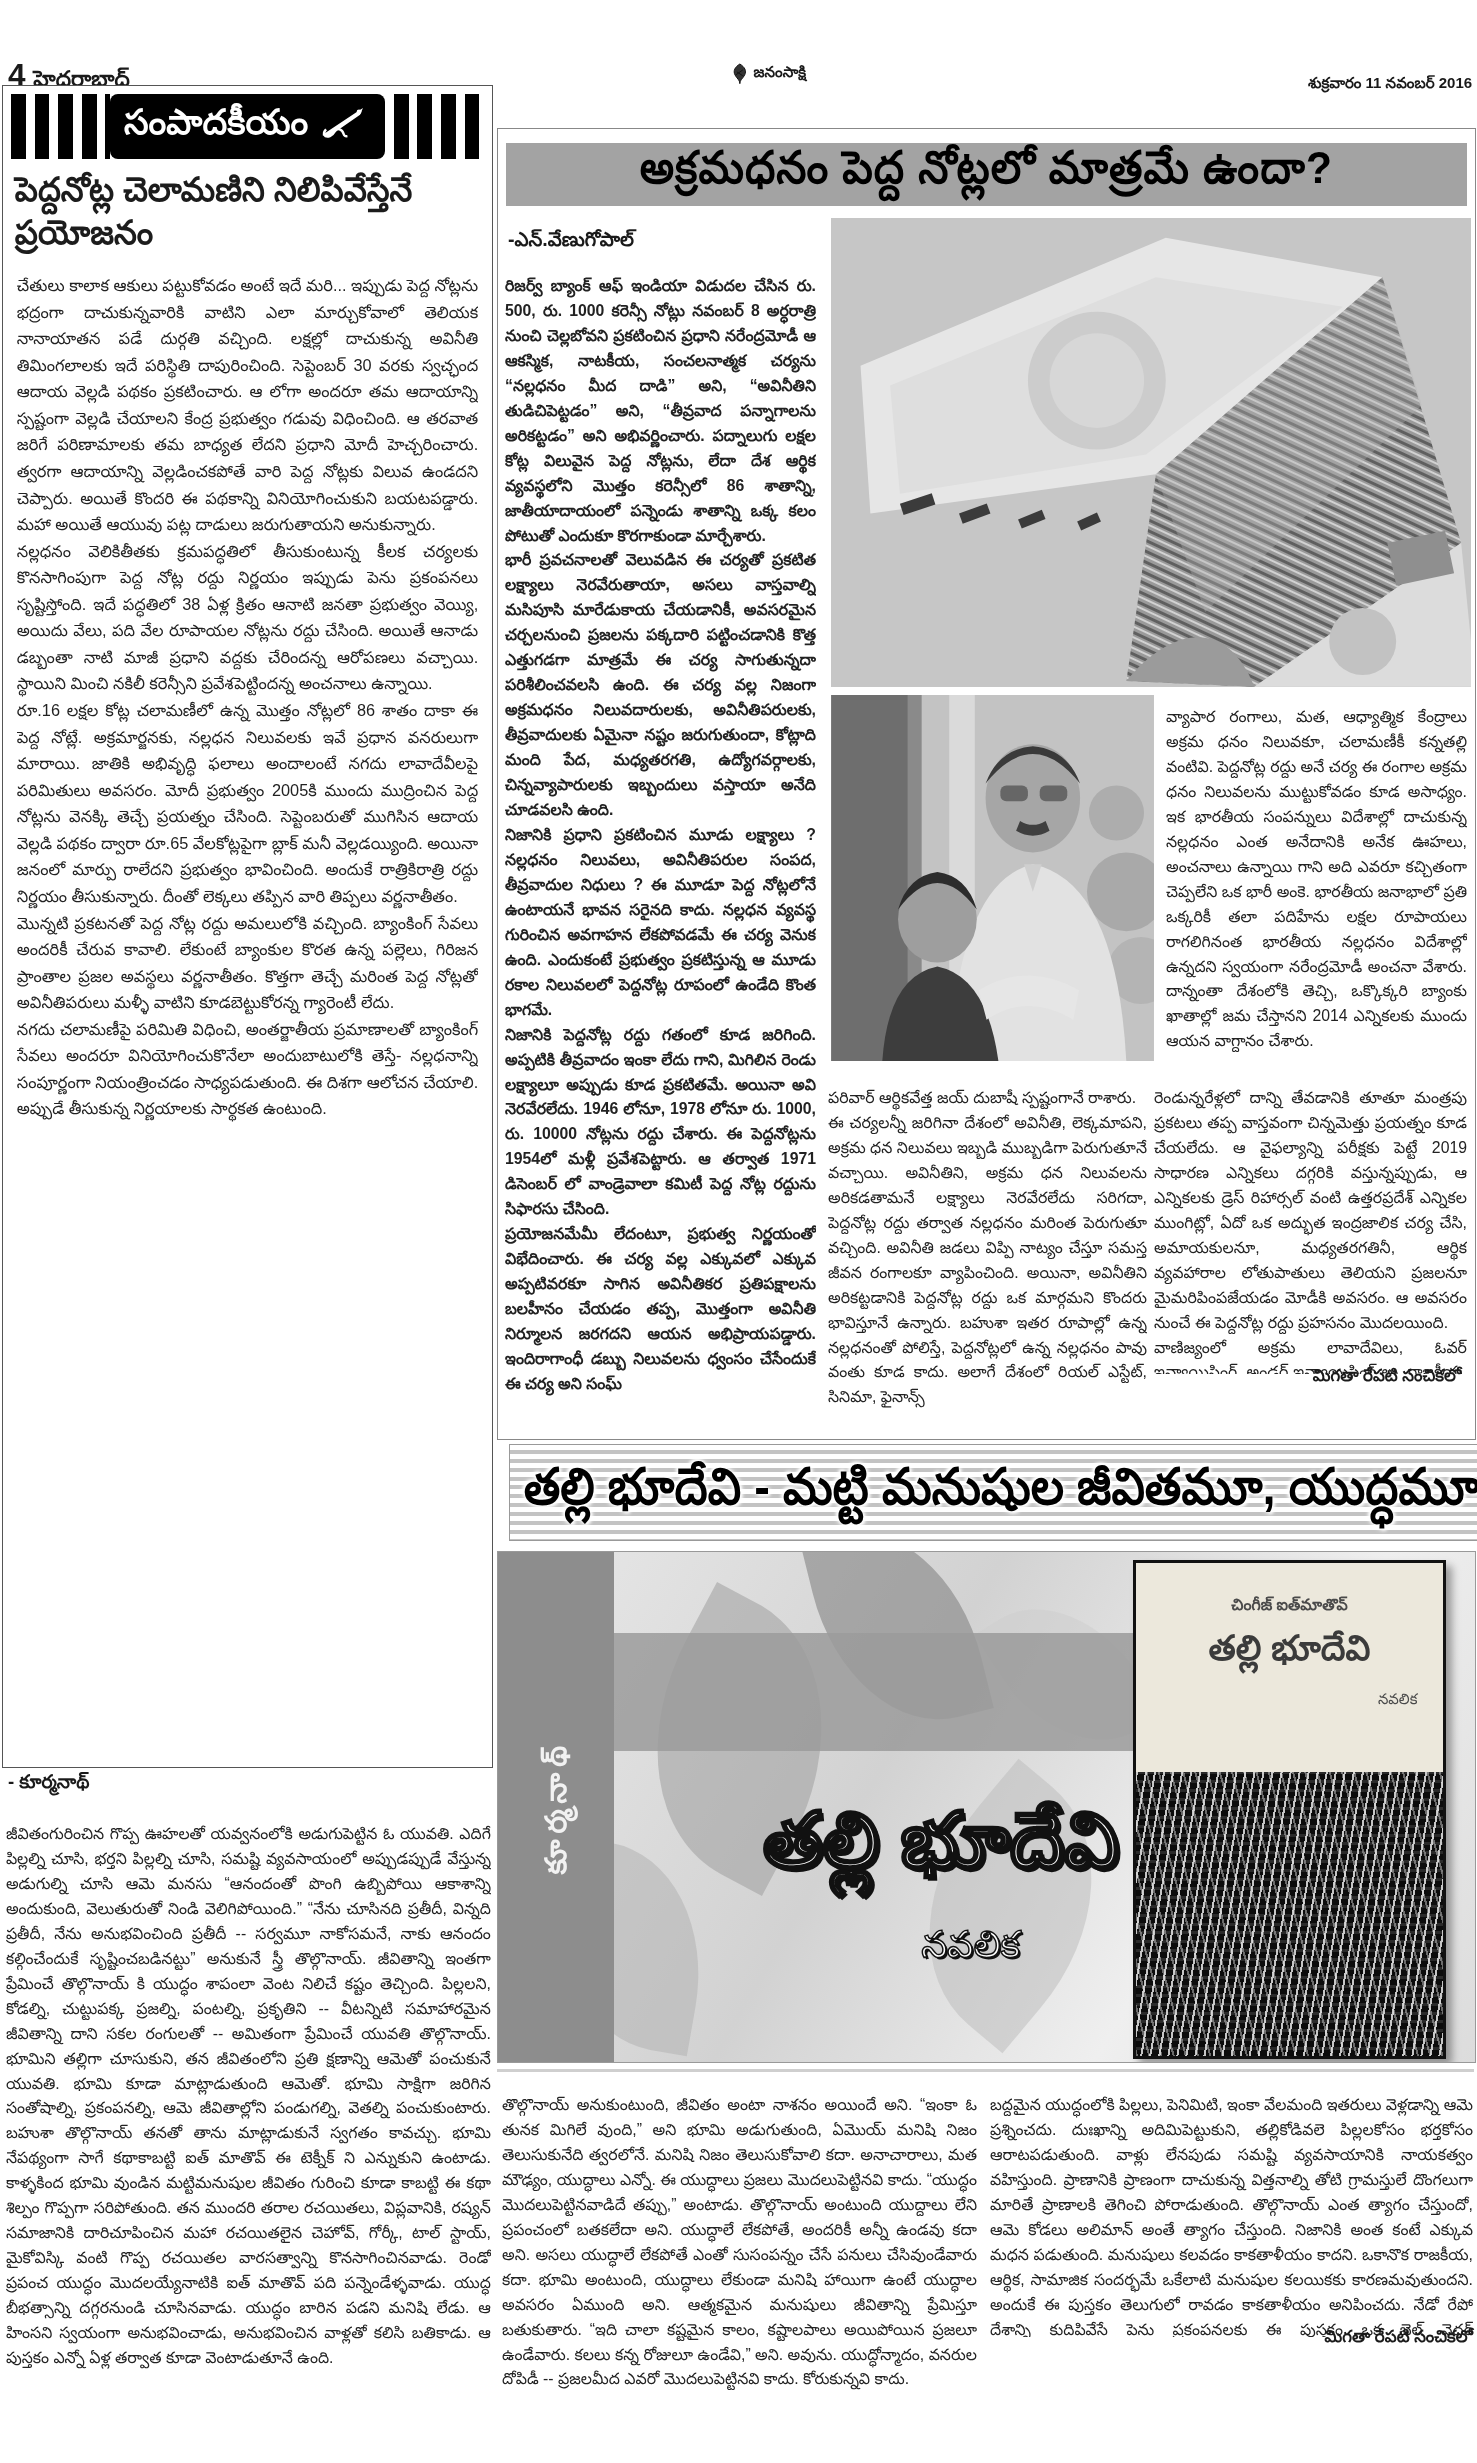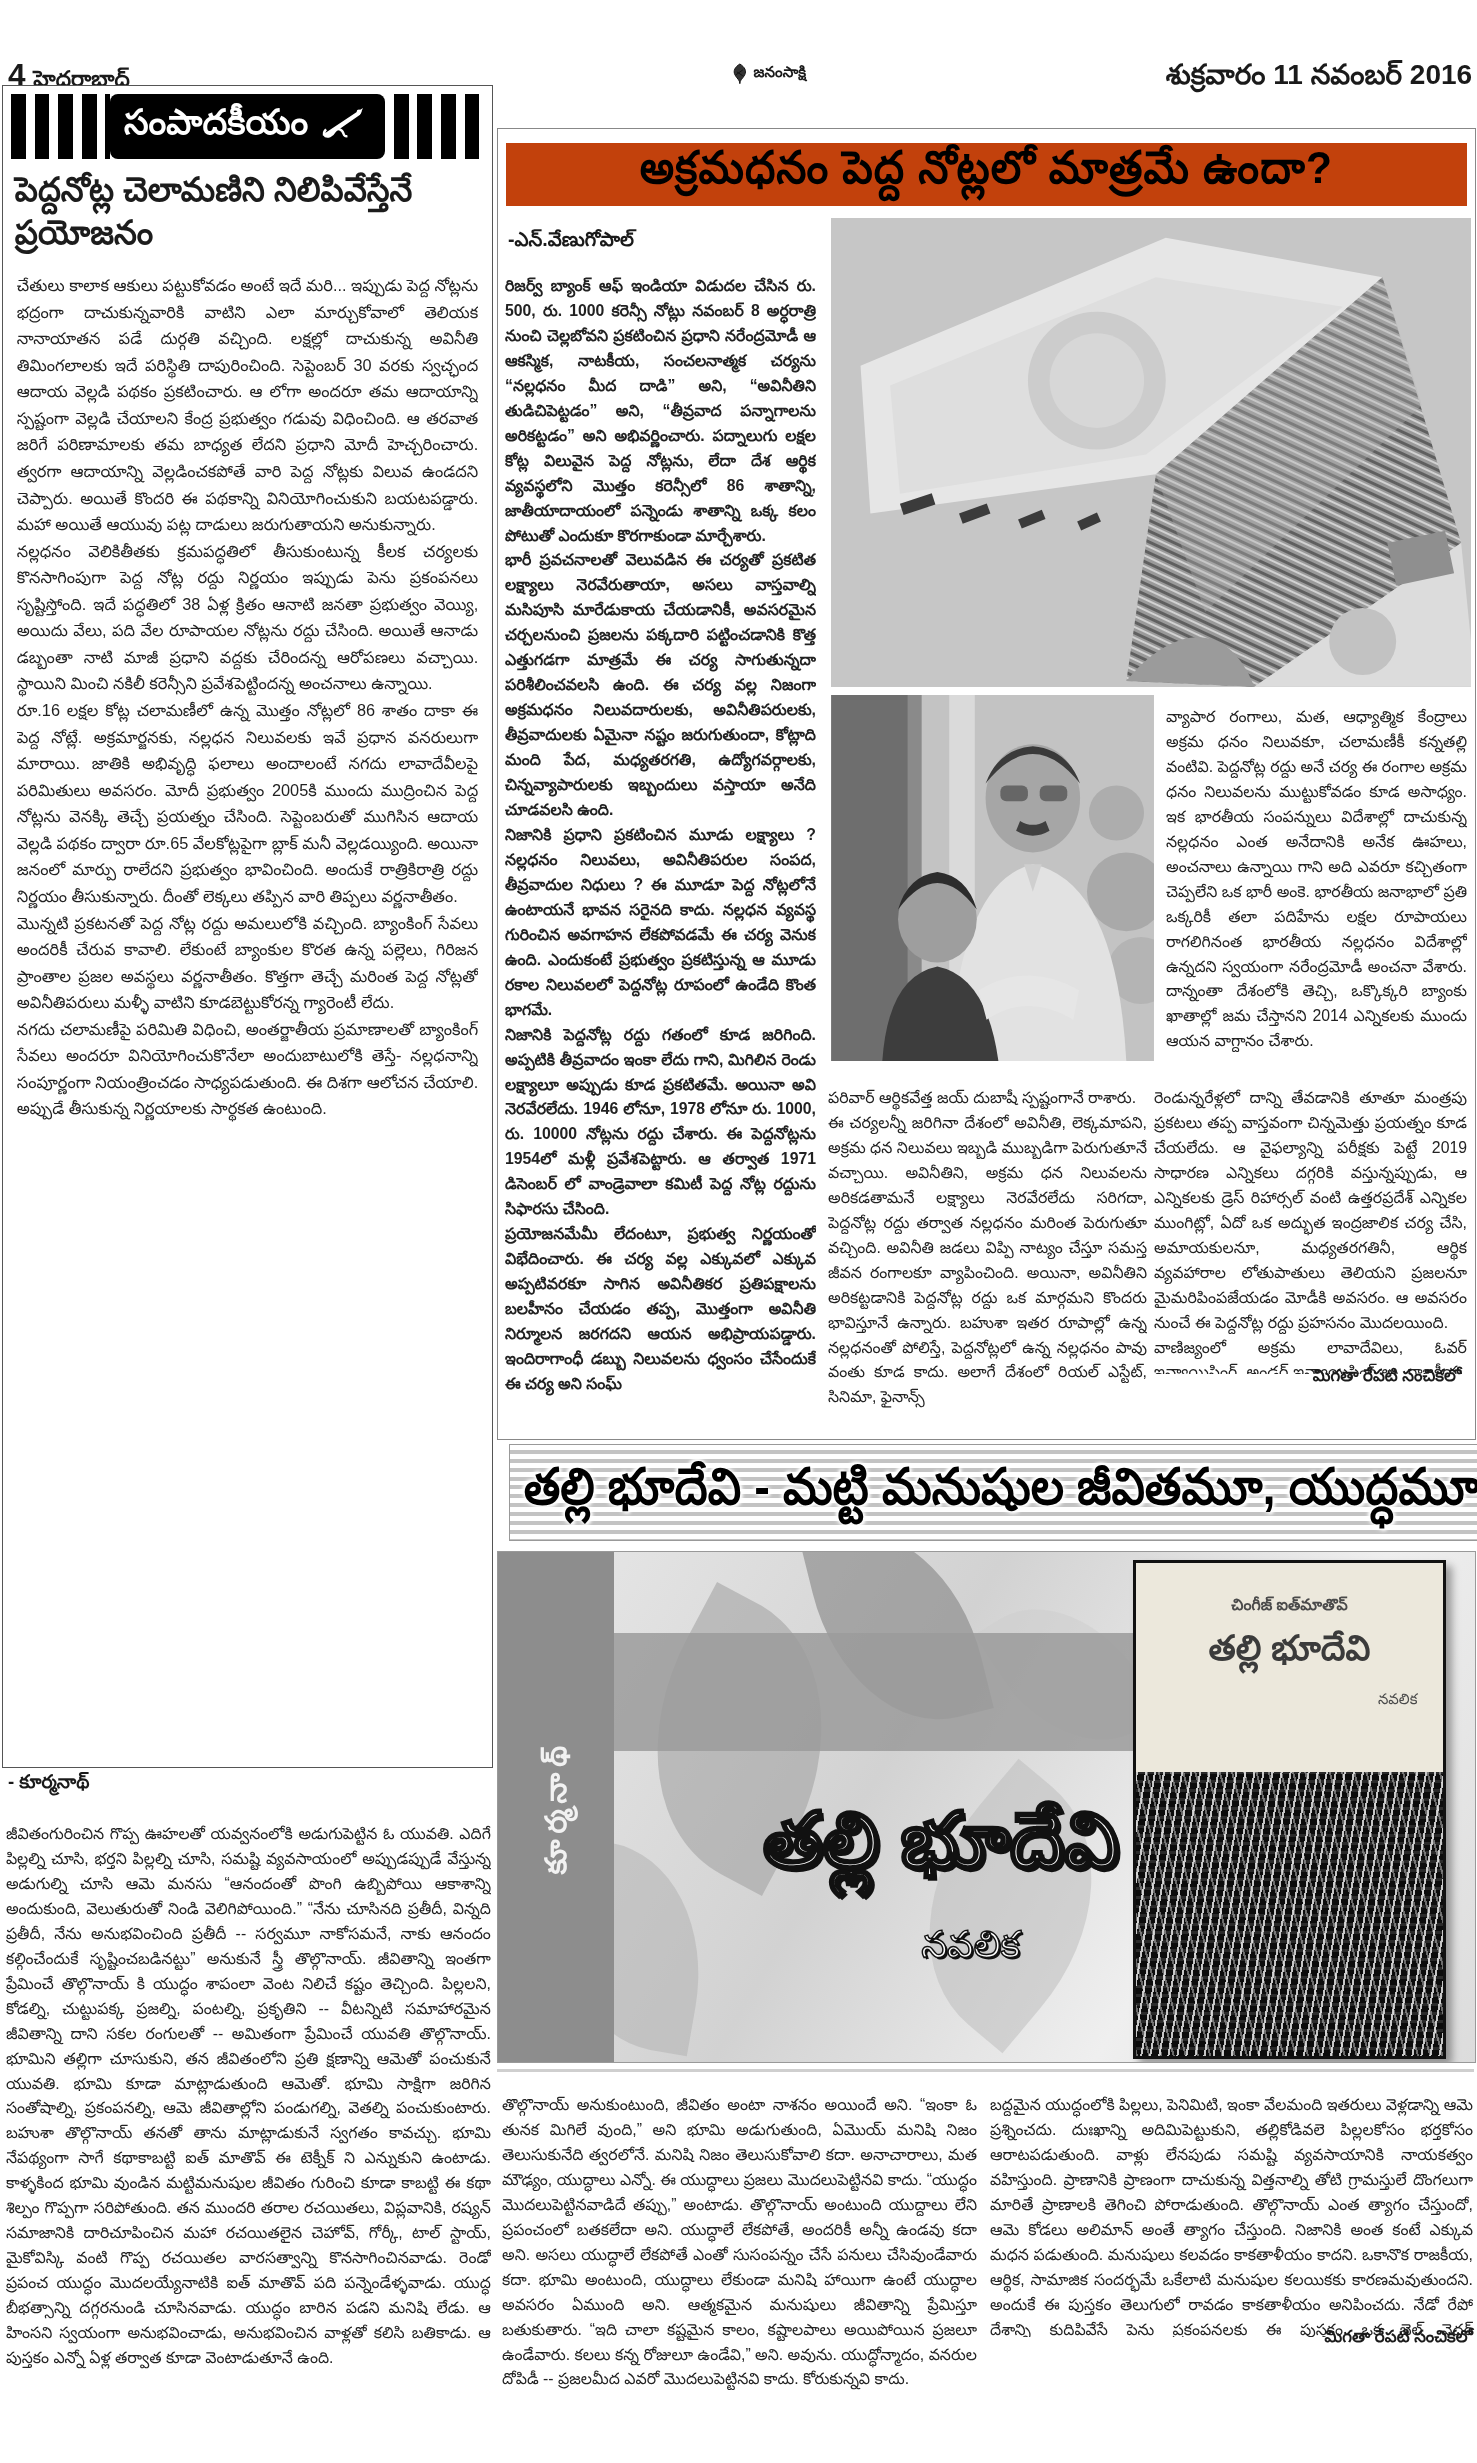--- a/index.html
+++ b/index.html
@@ -4,34 +4,34 @@
 <style>
   html,body{margin:0;padding:0;background:#fff;}
   body{width:1478px;height:2464px;position:relative;font-family:"Liberation Sans","DejaVu Sans",sans-serif;color:#1a1a1a;}
   .abs{position:absolute;}
   .telugu-body{text-align:justify;white-space:pre-line;overflow:hidden;font-size:15.8px;line-height:1.58;color:#222;margin-top:13px;}
   
   .hdr-left{left:7.9px;top:57px;font-weight:bold;display:flex;align-items:baseline;gap:7.9px;}
   .hdr-pageno{font-size:31.5px;}
   .hdr-ed{font-size:21.7px;}
   .hdr-center{left:731px;top:63px;display:flex;align-items:center;gap:4.9px;font-weight:bold;font-size:15px;}
-  .hdr-date{right:5.9px;top:59px;font-weight:bold;font-size:28px;text-align:center;}
+  .hdr-date{right:5.9px;top:74px;font-weight:bold;font-size:15px;text-align:center;}
   
   .edit-box{left:2px;top:85px;width:489px;height:1681px;border:1px solid #555;background:#fff;}
   .edit-banner{position:absolute;left:7.9px;top:7.9px;right:7.9px;height:65px;display:flex;align-items:stretch;}
   .stripes{flex:1;background:repeating-linear-gradient(90deg,#000 0 14.8px,#fff 14.8px 23.6px);}
   .stripes.r{background:repeating-linear-gradient(90deg,#fff 0 8.9px,#000 8.9px 23.6px);}
   .edit-banner-label{background:#000;color:#fff;border-radius:7.9px;padding:0 14px;display:flex;align-items:center;gap:11.8px;font-size:35px;font-weight:bold;white-space:nowrap;}
   .edit-headline{position:absolute;left:11.8px;top:83px;right:11.8px;font-size:32.5px;line-height:1.25;font-weight:bold;color:#1c1c1c;transform:scaleY(1.04);transform-origin:top;}
   .edit-body{position:absolute;left:13.8px;top:173px;right:13.8px;bottom:9.9px;font-size:16.3px;line-height:1.63;}
   .review-byline{left:7.9px;top:1771px;font-size:18.7px;font-weight:bold;}
   .review-col1{left:5.9px;top:1809px;width:485px;height:642px;}
   
   .main-box{left:497px;top:128px;width:977px;height:1310px;border:1px solid #888;background:#fff;}
-  .main-headline-band{position:absolute;left:7.9px;top:13.8px;width:961px;height:63px;background:#c2410c;display:flex;align-items:center;justify-content:center;}
+  .main-headline-band{position:absolute;left:7.9px;top:13.8px;width:961px;height:63px;background:#a3a3a3;display:flex;align-items:center;justify-content:center;}
   .main-headline{font-size:43px;font-weight:bold;color:#000;transform:scaleY(1.05);letter-spacing:1px;}
   .main-byline{position:absolute;left:9.9px;top:99px;font-size:19.7px;font-weight:bold;}
   .col{position:absolute;}
   .main-col-left{left:7px;top:132px;width:311px;height:1141px;font-weight:bold;}
   .photo-money{left:333px;top:89px;width:640px;height:469px;background:#c6c6c6;overflow:hidden;}
   .photo-man{left:333px;top:566px;width:323px;height:366px;background:#cfcfcf;overflow:hidden;}
   .main-col-rtop{left:668px;top:563px;width:301px;height:372px;}
   .main-col-mbot{left:330px;top:944px;width:319px;height:327px;}
   .main-col-rbot{left:656px;top:944px;width:313px;height:288px;}
   .cont-notice{position:absolute;right:13.8px;top:1237px;font-size:16.7px;font-weight:bold;}

